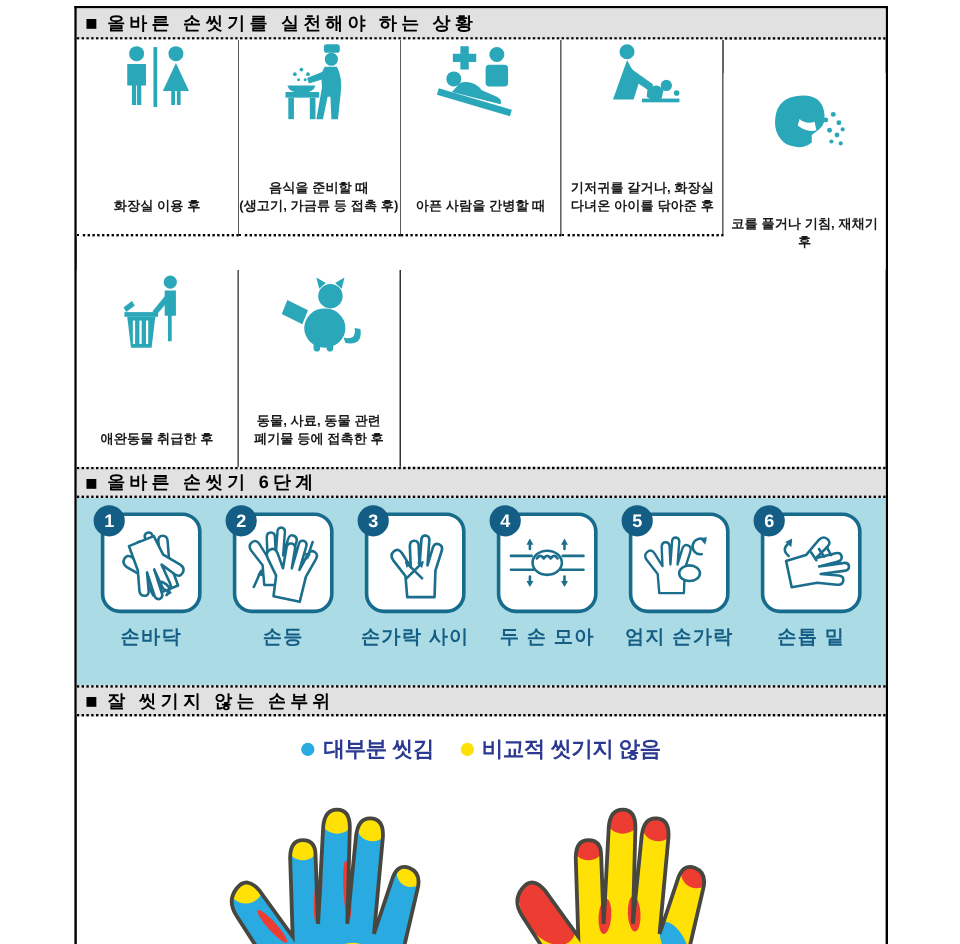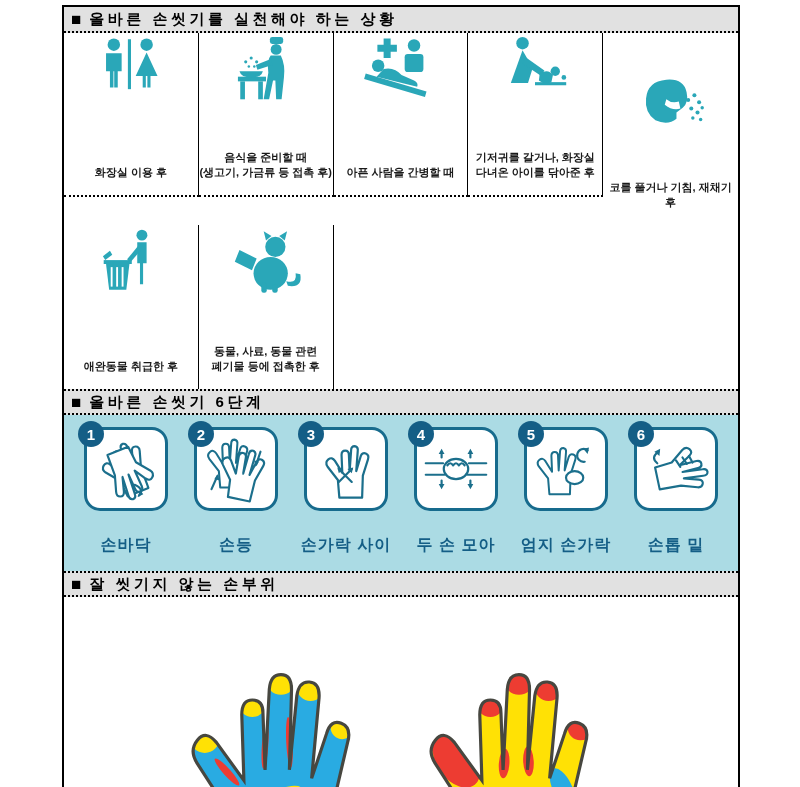--- a/index.html
+++ b/index.html
@@ -18,21 +18,21 @@
   .cell:nth-child(5n){border-right:none;margin-top:28px;}
   .cell.r1{border-bottom:2px dotted #000;}
   .cell svg.pict{width:78px;height:78px;margin-bottom:8px;}
   .cap{font-size:11px;font-weight:bold;color:#1a1a1a;text-align:center;line-height:1.3;white-space:pre-line;}
 
   
   .strip{background:#abdbe4;height:156px;display:flex;align-items:flex-start;justify-content:space-between;padding:12px 10px 0 10px;box-sizing:border-box;}
   .step{width:104px;display:flex;flex-direction:column;align-items:center;position:relative;}
   .stepbox{width:84px;height:84px;background:#fff;border:3px solid #176b8d;border-radius:16px;position:relative;box-sizing:border-box;display:flex;align-items:center;justify-content:center;}
   .stepnum{position:absolute;top:-9px;left:-9px;width:26px;height:26px;border-radius:50%;background:#145e86;color:#fff;font-weight:bold;font-size:15px;display:flex;align-items:center;justify-content:center;}
-  .steplabel{margin-top:24px;font-size:16px;font-weight:bold;color:#145e86;letter-spacing:1px;white-space:nowrap;}
+  .steplabel{margin-top:10px;font-size:16px;font-weight:bold;color:#145e86;letter-spacing:1px;white-space:nowrap;}
   .stepbox svg{width:72px;height:72px;}
   .sline{stroke:#1b6f8c;stroke-width:3;fill:none;stroke-linecap:round;stroke-linejoin:round;}
   .sfillhand{stroke:#1b6f8c;stroke-width:3;fill:#fff;stroke-linejoin:round;}
   .sarrow{fill:#1b6f8c;stroke:none;}
 
   
   .legend-row{display:flex;justify-content:center;align-items:center;gap:22px;margin-top:14px;height:26px;}
   .legend-item{display:flex;align-items:center;gap:7px;}
   .dot{width:11px;height:11px;border-radius:50%;}
   .legend-label{font-size:18px;font-weight:bold;color:#2b3990;letter-spacing:-0.5px;}
@@ -373,21 +373,29 @@
     <div class="steplabel">손톱 밑</div>
   </div>
 </div>
 
   <div class="bar mid">
     <span class="marker">■</span>
     <span class="bar-title">잘 씻기지 않는 손부위</span>
   </div>
 
   <div class="legend-row" id="legend-row">
-
+  <div class="legend-item">
+    <span class="dot" style="background: rgb(41, 171, 226);"></span>
+    <span class="legend-label">대부분 씻김</span>
+  </div>
+
+  <div class="legend-item">
+    <span class="dot" style="background: rgb(255, 225, 5);"></span>
+    <span class="legend-label">비교적 씻기지 않음</span>
+  </div>
 
 </div>
 
   <div class="hands-row">
     <svg viewBox="0 0 200 240">
       <use href="#big-hand" fill="#29abe2"></use>
       <g clip-path="url(#big-hand-clip)">
         <circle cx="27" cy="88" r="14" fill="#ffe105"></circle>
         <circle cx="72" cy="55" r="13" fill="#ffe105"></circle>
         <circle cx="99" cy="33" r="14" fill="#ffe105"></circle>

